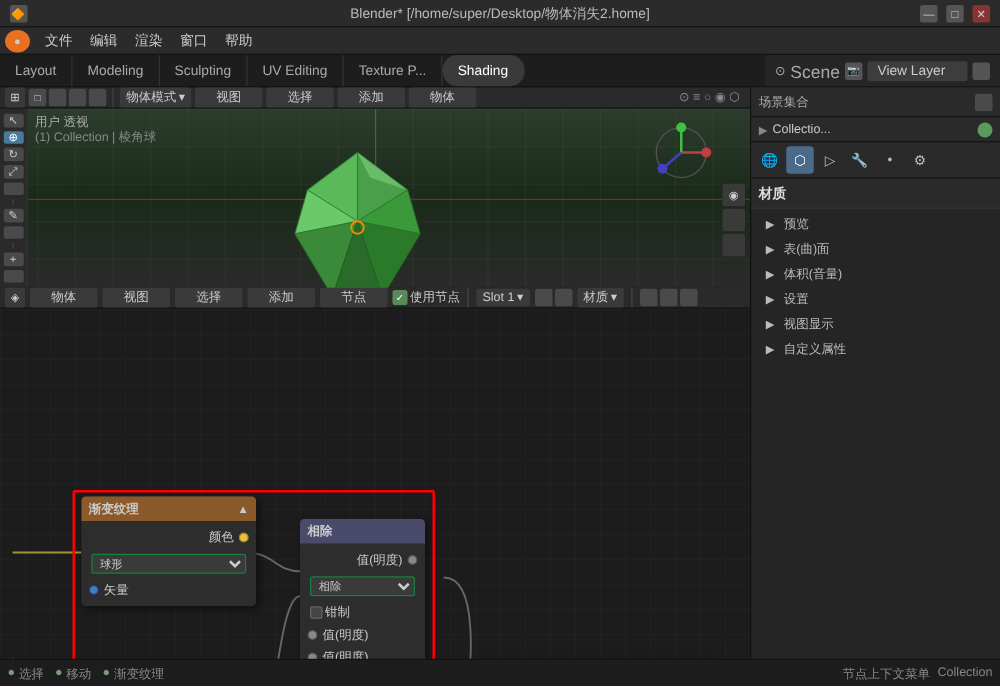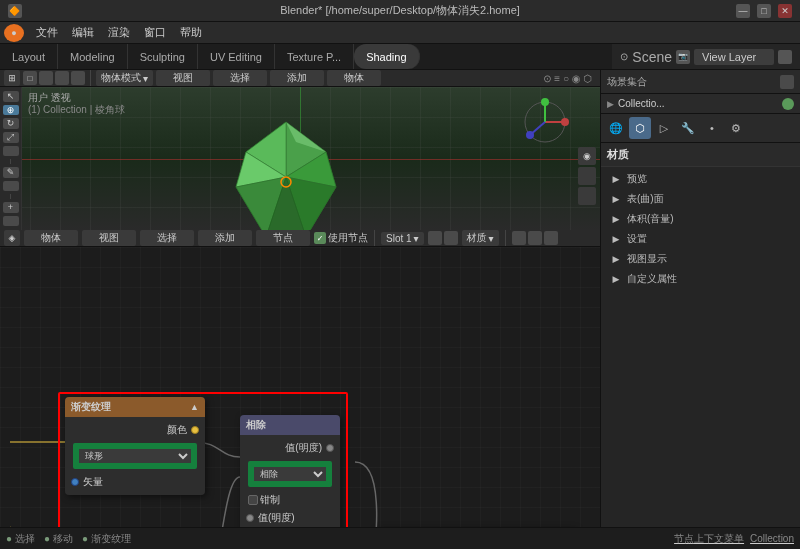--- a/index.html
+++ b/index.html
@@ -269,21 +269,21 @@
       height: 8px;
       border-radius: 50%;
       flex-shrink: 0;
     }
     .socket-yellow { background: #e8c040; border: 1px solid #a08020; }
     .socket-gray { background: #888; border: 1px solid #555; }
     .socket-blue { background: #4080c0; border: 1px solid #204080; }
     .node-label { color: #ccc; font-size: 10px; }
     .node-select {
       background: #3a3a3a;
-      border: 6px solid #15803d;
+      border: 1px solid #15803d;
       border-radius: 2px;
       color: #ccc;
       font-size: 9px;
       padding: 1px 2px;
     }
 
     
     .red-highlight {
       position: absolute;
       border: 2px solid red;
@@ -670,17 +670,17 @@
 <div id="status-bar">
   <div style="display:flex;align-items:center;gap:3px;">
     <span style="font-size:10px;color:#7a9a7a;font-weight:bold;">●</span>
     <span class="status-item">选择</span>
     <span style="font-size:10px;color:#7a9a7a;font-weight:bold;margin-left:6px;">●</span>
     <span class="status-item">移动</span>
     <span style="font-size:10px;color:#7a9a7a;font-weight:bold;margin-left:6px;">●</span>
     <span class="status-item">渐变纹理</span>
   </div>
   <div style="flex:1;"></div>
-  <div style="display:flex;align-items:center;gap:6px;text-decoration:underline;">
+  <div style="display:flex;align-items:center;gap:6px;">
     <span class="status-item">节点上下文菜单</span>
     <span class="status-item">Collection</span>
   </div>
 </div>
 
 </body></html>

